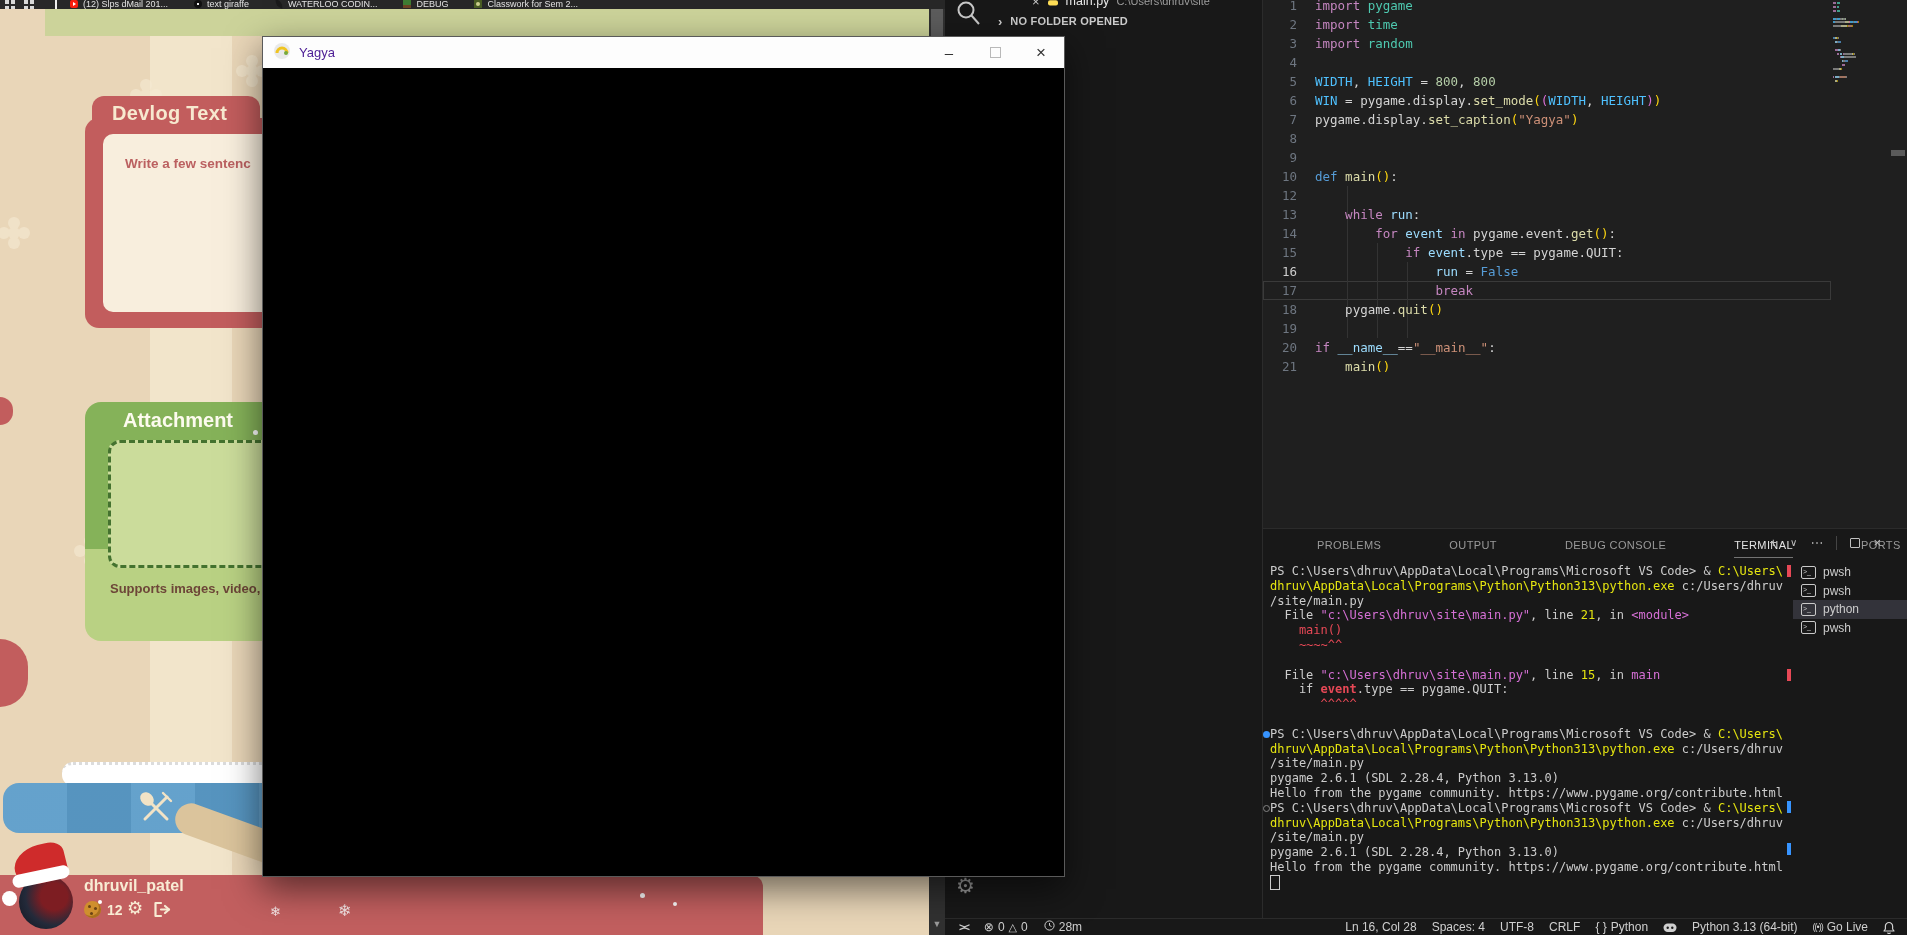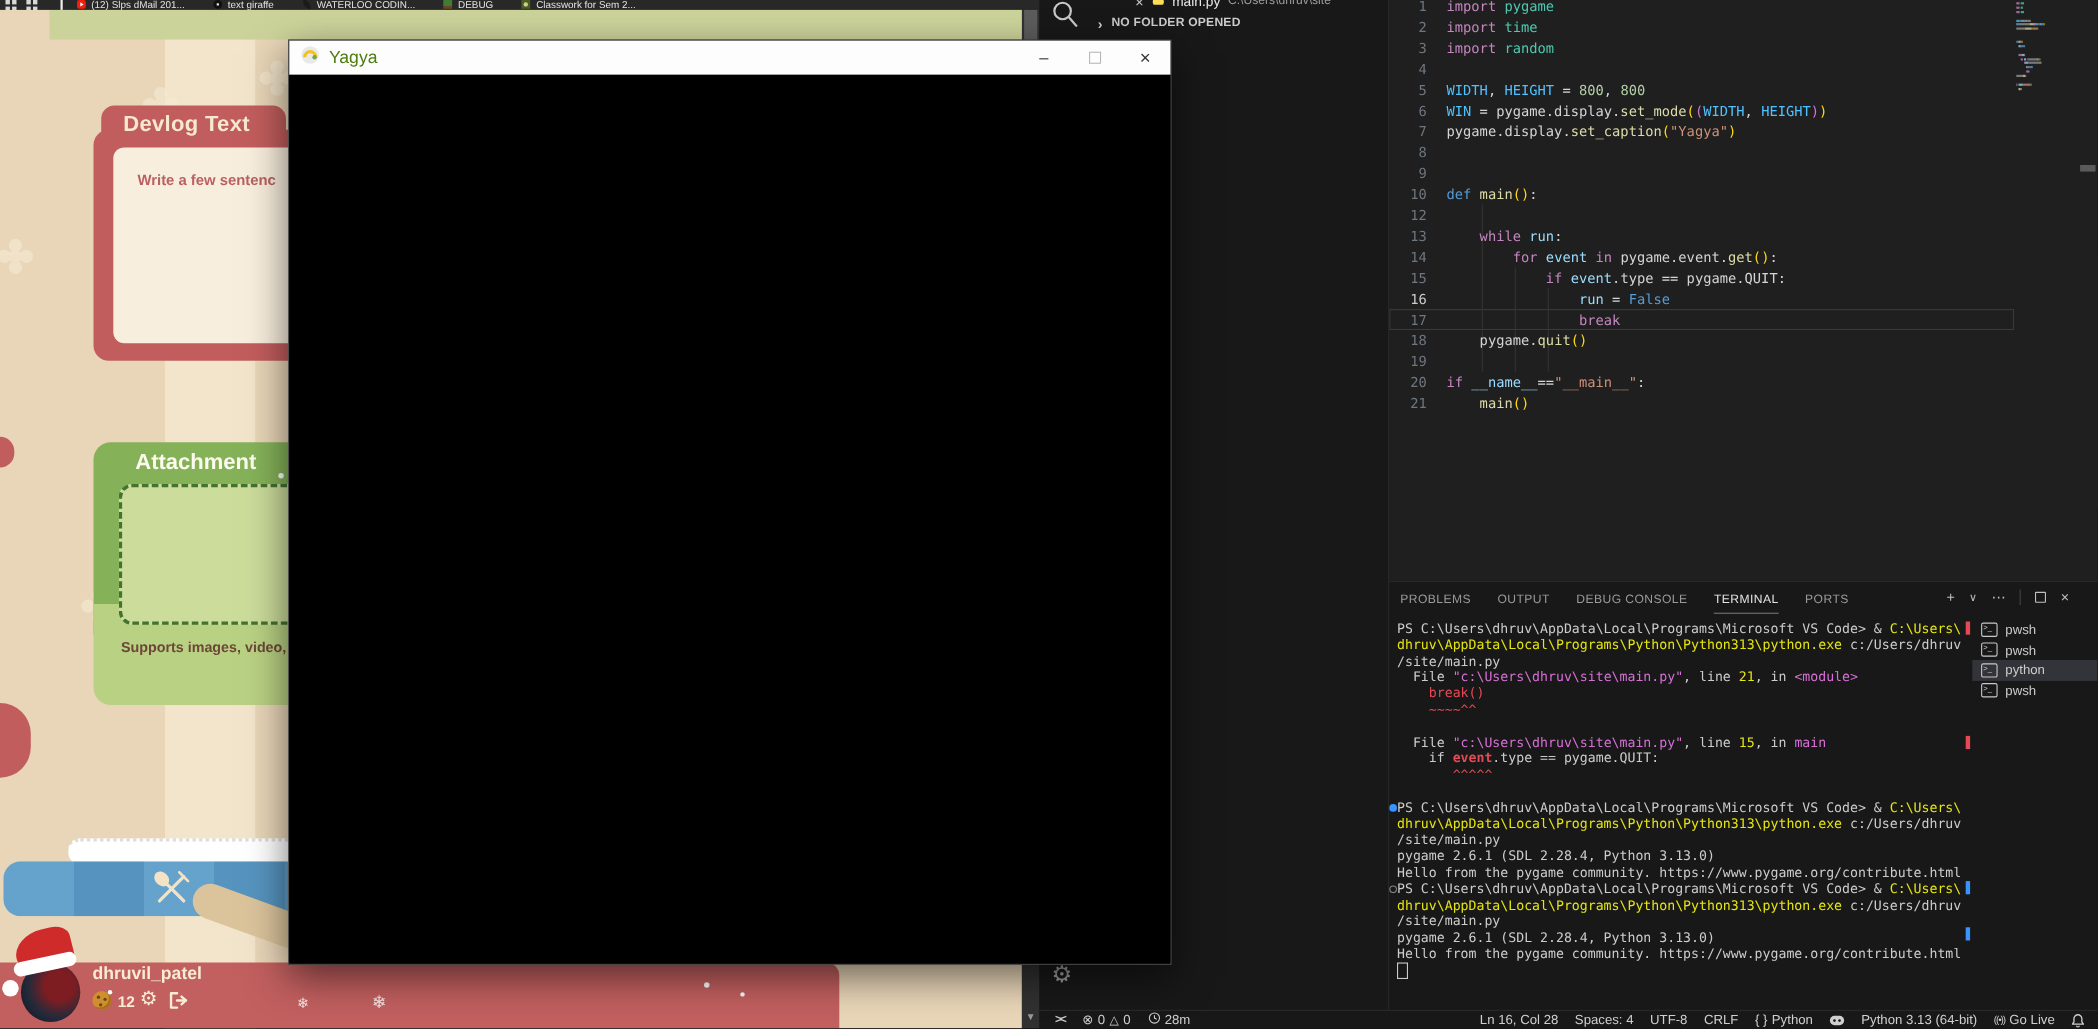--- a/index.html
+++ b/index.html
@@ -85,21 +85,21 @@
   .c-p{color:#D4D4D4;} .c-br1{color:#FFD710;} .c-br2{color:#DA70D6;}
   #albox{position:absolute;left:0;top:281px;width:566px;height:17px;border:1px solid #3a3a3a;}
   .iguide{position:absolute;width:1px;background:#333;}
   #minimap{position:absolute;left:570px;top:2px;width:58px;}
   .mmr{height:2px;margin-bottom:1.9px;white-space:nowrap;font-size:0;}
   .mms{display:inline-block;height:2px;opacity:.75;}
   #edmark{position:absolute;left:628px;top:150px;width:14px;height:6px;background:#5a5a5a;}
   
   #panel{position:absolute;left:318px;top:528px;width:644px;height:390px;background:#181818;border-top:1px solid #2b2b2b;}
   #ptabs{position:absolute;left:10px;top:0;height:30px;display:flex;gap:24px;align-items:center;}
-  .ptab{font-size:11px;color:#9a9a9a;letter-spacing:.4px;padding:8px 0 6px;}
+  .ptab{font-size:11px;color:#9a9a9a;letter-spacing:.4px;padding:8px 0 6px;margin-left:44px;}
   .ptab.active{color:#e4e4e4;border-bottom:1px solid #737373;}
   #pacts{position:absolute;right:26px;top:6px;display:flex;gap:13px;align-items:center;color:#c0c0c0;font-size:13px;}
   .psep{width:1px;height:14px;background:#444;}
   #pmax{width:8px;height:8px;border:1.4px solid #c0c0c0;border-radius:1px;}
   #term-rows{position:absolute;left:7px;top:35px;}
   .tr{position:relative;height:14.8px;line-height:14.8px;font-family:"DejaVu Sans Mono",monospace;font-size:12px;white-space:pre;color:#cccccc;}
   .t-fg{color:#cccccc;} .t-yel{color:#E5E510;} .t-mag{color:#D670D6;} .t-magb{color:#D670D6;font-weight:bold;}
   .t-red{color:#E74856;} .t-redb{color:#E74856;font-weight:bold;}
   .dec{position:absolute;left:-7px;top:4px;width:7px;height:7px;border-radius:50%;}
   .dec.blue{background:#3794ff;}
@@ -115,21 +115,21 @@
   #sleft{display:flex;gap:16px;align-items:center;padding-left:14px;}
   #sright{margin-left:auto;display:flex;gap:15px;align-items:center;padding-right:12px;white-space:nowrap;}
   .sit{display:flex;gap:4px;align-items:center;}
   #remote{letter-spacing:-2px;font-weight:bold;font-size:11px;}
   #actgear{position:absolute;left:11px;top:874px;font-size:21px;color:#9d9d9d;}
   #searchicon{position:absolute;left:10px;top:0px;}
   
   #pyg{position:absolute;left:262px;top:36px;width:803px;height:841px;background:#000;border:1px solid #5a5a5a;box-shadow:0 12px 34px rgba(0,0,0,.55);z-index:10;box-sizing:border-box;}
   #pygtb{height:31px;background:#fdfdfd;display:flex;align-items:center;}
   #pygicon{margin-left:10px;}
-  #pygtitle{margin-left:8px;font-size:16px;color:#4d7c0f;}
+  #pygtitle{margin-left:8px;font-size:13px;color:#4c1d95;}
   #pygctl{margin-left:auto;display:flex;align-items:center;}
   .wbtn{width:46px;text-align:center;color:#333;font-size:15px;}
   #wmax{display:flex;justify-content:center;}
   #wmax span{width:9px;height:9px;border:1px solid #b9b9b9;display:inline-block;}
 </style>
 </head>
 <body>
 
 <div id="root">
 
@@ -326,21 +326,21 @@
         <span>⋯</span>
         <span class="psep"></span>
         <span id="pmax"></span>
         <span>×</span>
       </div>
       <div id="term-rows">
           <div class="tr"><span class="t-fg">PS C:\Users\dhruv\AppData\Local\Programs\Microsoft VS Code&gt; &amp; </span><span class="t-yel">C:\Users\</span></div>
           <div class="tr"><span class="t-yel">dhruv\AppData\Local\Programs\Python\Python313\python.exe</span><span class="t-fg"> c:/Users/dhruv</span></div>
           <div class="tr"><span class="t-fg">/site/main.py</span></div>
           <div class="tr"><span class="t-fg">  File </span><span class="t-mag">"c:\Users\dhruv\site\main.py"</span><span class="t-fg">, line </span><span class="t-yel">21</span><span class="t-fg">, in </span><span class="t-mag">&lt;module&gt;</span></div>
-          <div class="tr"><span class="t-red">    break()</span></div>
+          <div class="tr"><span class="t-red">    main()</span></div>
           <div class="tr"><span class="t-red">    ~~~~^^</span></div>
           <div class="tr"></div>
           <div class="tr"><span class="t-fg">  File </span><span class="t-mag">"c:\Users\dhruv\site\main.py"</span><span class="t-fg">, line </span><span class="t-yel">15</span><span class="t-fg">, in </span><span class="t-mag">main</span></div>
           <div class="tr"><span class="t-fg">    if </span><span class="t-redb">event</span><span class="t-fg">.type == pygame.QUIT:</span></div>
           <div class="tr"><span class="t-red">       ^^^^^</span></div>
           <div class="tr"></div>
           <div class="tr"><span class="dec blue"></span><span class="t-fg">PS C:\Users\dhruv\AppData\Local\Programs\Microsoft VS Code&gt; &amp; </span><span class="t-yel">C:\Users\</span></div>
           <div class="tr"><span class="t-yel">dhruv\AppData\Local\Programs\Python\Python313\python.exe</span><span class="t-fg"> c:/Users/dhruv</span></div>
           <div class="tr"><span class="t-fg">/site/main.py</span></div>
           <div class="tr"><span class="t-fg">pygame 2.6.1 (SDL 2.28.4, Python 3.13.0)</span></div>

